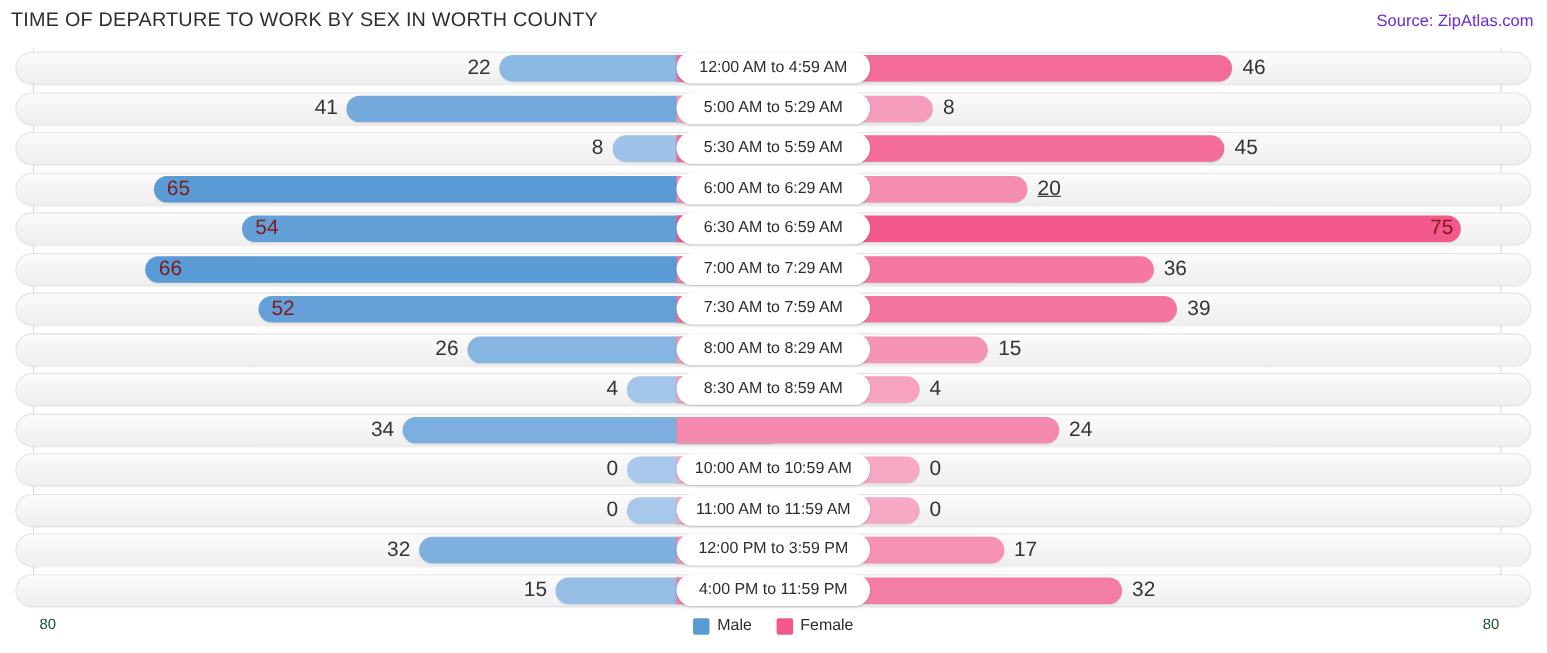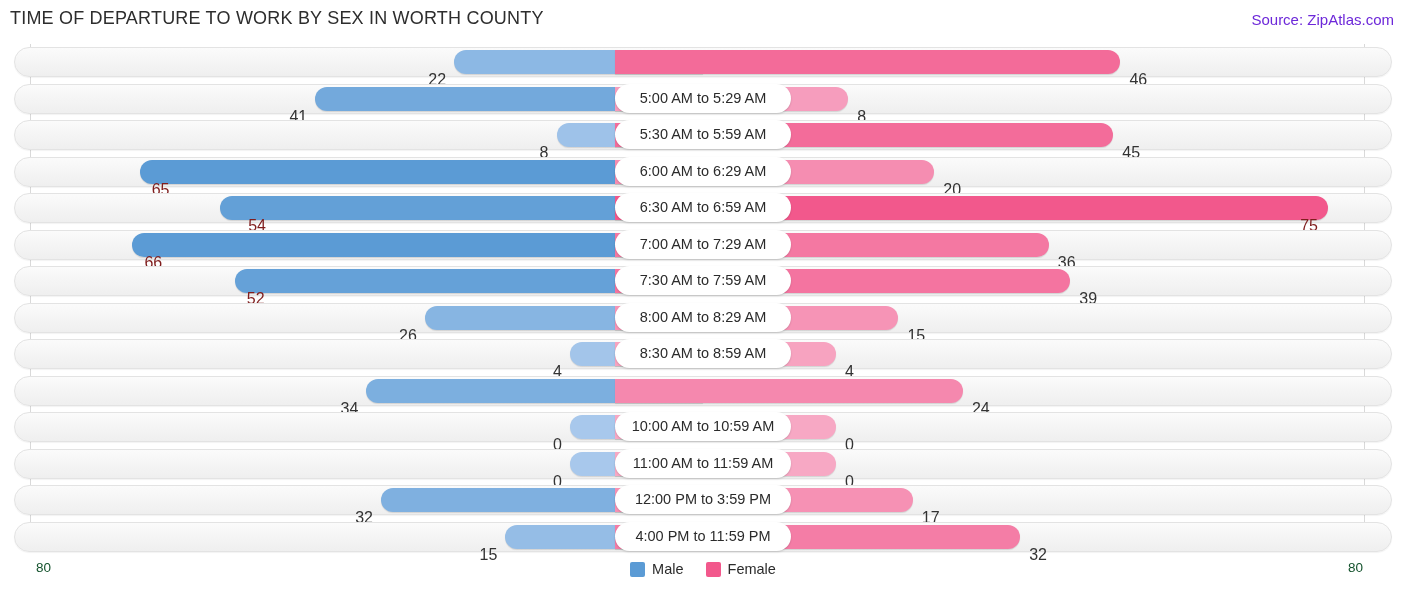--- a/index.html
+++ b/index.html
@@ -80,23 +80,23 @@
     box-shadow: 0 1px 1px rgba(0,0,0,0.12);
   }
   .bar-female {
     border-radius: 0 12px 12px 0;
     box-shadow: 0 1px 1px rgba(0,0,0,0.12);
   }
 
   
   .val {
     position: absolute;
-    top: 24px; height: 24px;
+    top: 6px; height: 24px;
     line-height: 24px;
-    font-size: 16px;
+    font-size: 19px;
     color: #333;
     z-index: 3;
     white-space: nowrap;
   }
   .val-in { color: #7f1d1d; }
 
   
   .pill {
     position: absolute;
     top: 3px; height: 29px;
@@ -153,20 +153,21 @@
   <div id="plot">
     <div class="gridline" id="grid-left"></div>
     <div class="gridline" id="grid-right"></div>
     <div id="rows">
         <div class="row">
           <div class="track"></div>
           <div class="bar bar-male" style="left: 454.125px; width: 248.875px; background: rgb(140, 184, 228);"></div>
           <div class="val" style="left: 422.125px; width: 24px; text-align: right;">22</div>
           <div class="bar bar-female" style="left: 615px; width: 505.475px; background: rgb(243, 107, 153);"></div>
           <div class="val" style="left: 1129.47px;">46</div>
+          <div class="pill" style="left: 615px; width: 176px;">12:00 AM to 4:59 AM</div>
         </div>
         <div class="row">
           <div class="track"></div>
           <div class="bar bar-male" style="left: 315.188px; width: 387.812px; background: rgb(115, 169, 220);"></div>
           <div class="val" style="left: 283.188px; width: 24px; text-align: right;">41</div>
           <div class="bar bar-female" style="left: 615px; width: 233.3px; background: rgb(246, 157, 189);"></div>
           <div class="val" style="left: 857.3px;">8</div>
           <div class="pill" style="left: 615px; width: 176px;">5:00 AM to 5:29 AM</div>
         </div>
         <div class="row">
@@ -181,21 +182,21 @@
           <div class="track"></div>
           <div class="bar bar-male" style="left: 139.688px; width: 563.312px; background: rgb(91, 155, 213);"></div>
           <div class="val val-in" style="left: 151.688px;">65</div>
           <div class="bar bar-female" style="left: 615px; width: 319.25px; background: rgb(245, 141, 177);"></div>
           <div class="val" style="left: 943.25px; text-decoration: underline;">20</div>
           <div class="pill" style="left: 615px; width: 176px;">6:00 AM to 6:29 AM</div>
         </div>
         <div class="row">
           <div class="track"></div>
           <div class="bar bar-male" style="left: 220.125px; width: 482.875px; background: rgb(99, 160, 215);"></div>
-          <div class="val val-in" style="left: 232.125px; margin-left: 16px;">54</div>
+          <div class="val val-in" style="left: 232.125px;">54</div>
           <div class="bar bar-female" style="left: 615px; width: 713.188px; background: rgb(242, 88, 140);"></div>
           <div class="val val-in" style="left: 1300.19px;">75</div>
           <div class="pill" style="left: 615px; width: 176px;">6:30 AM to 6:59 AM</div>
         </div>
         <div class="row">
           <div class="track"></div>
           <div class="bar bar-male" style="left: 132.375px; width: 570.625px; background: rgb(91, 155, 213);"></div>
           <div class="val val-in" style="left: 144.375px;">66</div>
           <div class="bar bar-female" style="left: 615px; width: 433.85px; background: rgb(244, 120, 162);"></div>
           <div class="val" style="left: 1057.85px;">36</div>

